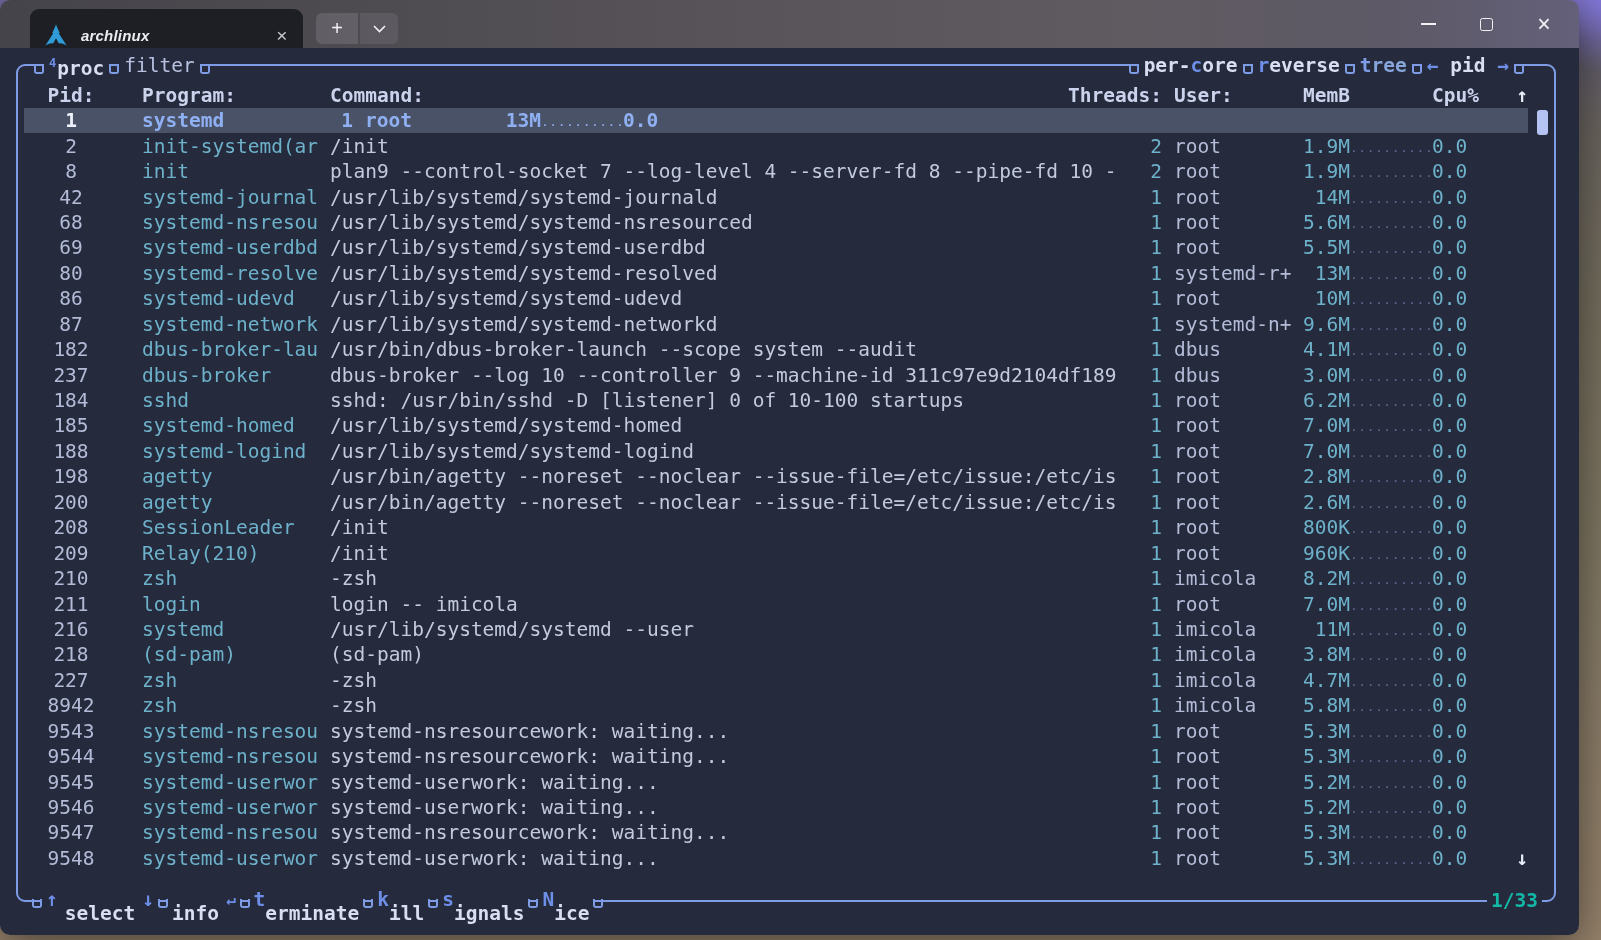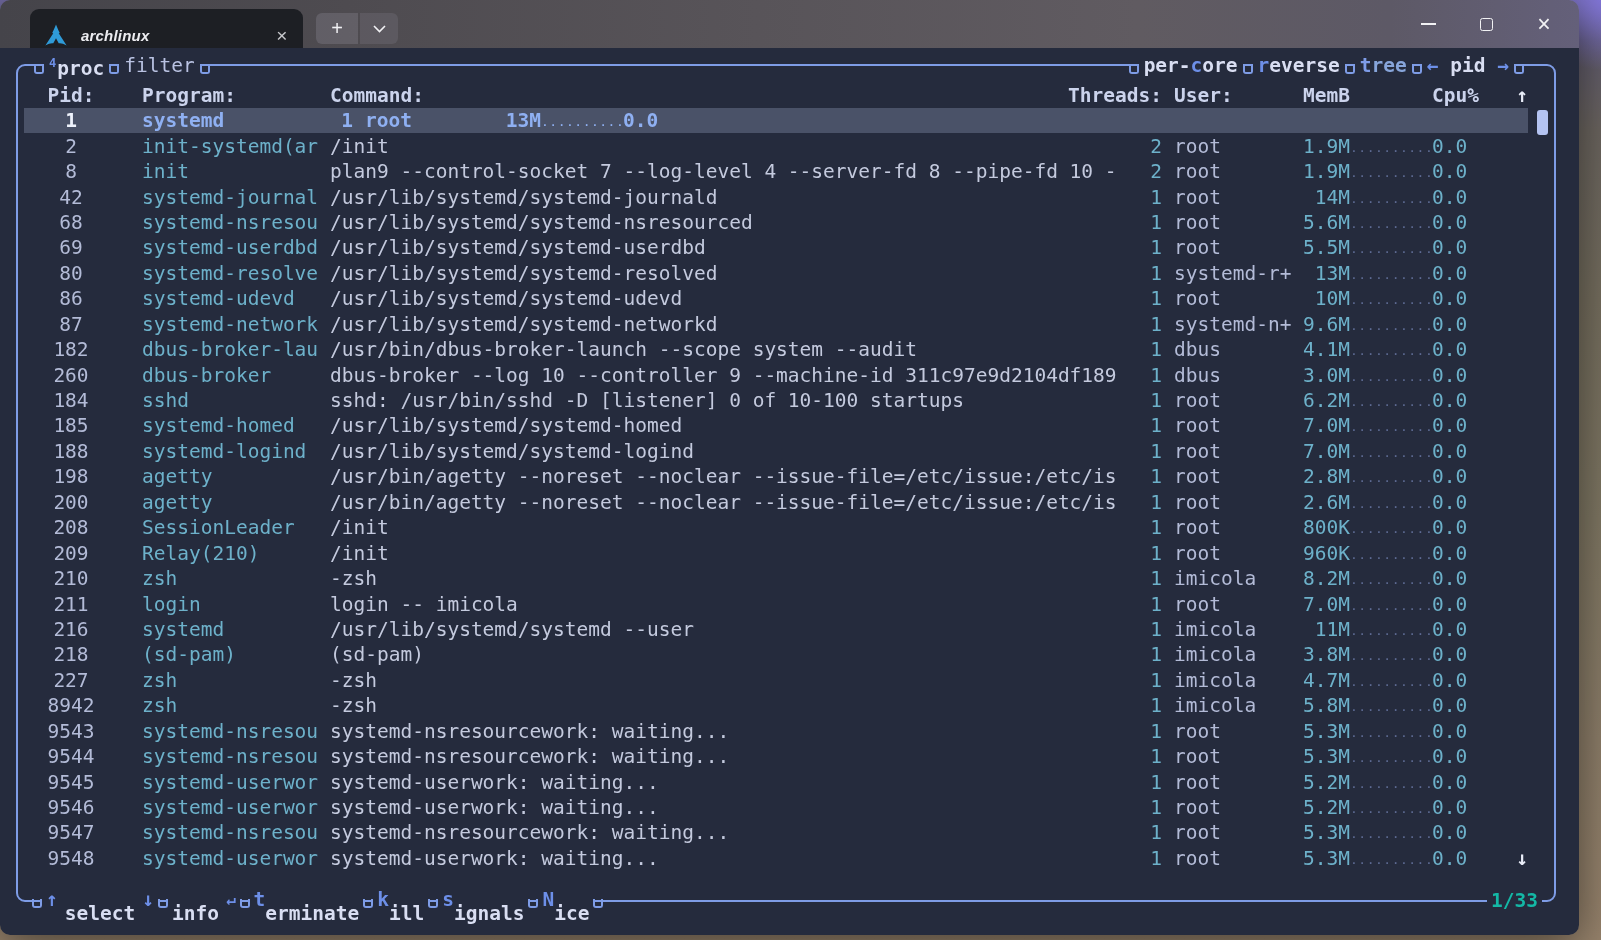--- a/index.html
+++ b/index.html
@@ -283,21 +283,21 @@
     <span class="c-prog">dbus-broker-lau</span>
     <span class="c-cmd">/usr/bin/dbus-broker-launch --scope system --audit</span>
     <span class="c-thr">1</span>
     <span class="c-user">dbus</span>
     <span class="c-mem">4.1M</span>
     <span class="c-graph">..........</span>
     <span class="c-cpu">0.0</span>
     <span class="c-edge"></span>
   </div>
             <div class="prow">
-    <span class="c-pid">260</span>
+    <span class="c-pid">237</span>
     <span class="c-prog">dbus-broker</span>
     <span class="c-cmd">dbus-broker --log 10 --controller 9 --machine-id 311c97e9d2104df189</span>
     <span class="c-thr">1</span>
     <span class="c-user">dbus</span>
     <span class="c-mem">3.0M</span>
     <span class="c-graph">..........</span>
     <span class="c-cpu">0.0</span>
     <span class="c-edge"></span>
   </div>
             <div class="prow">

